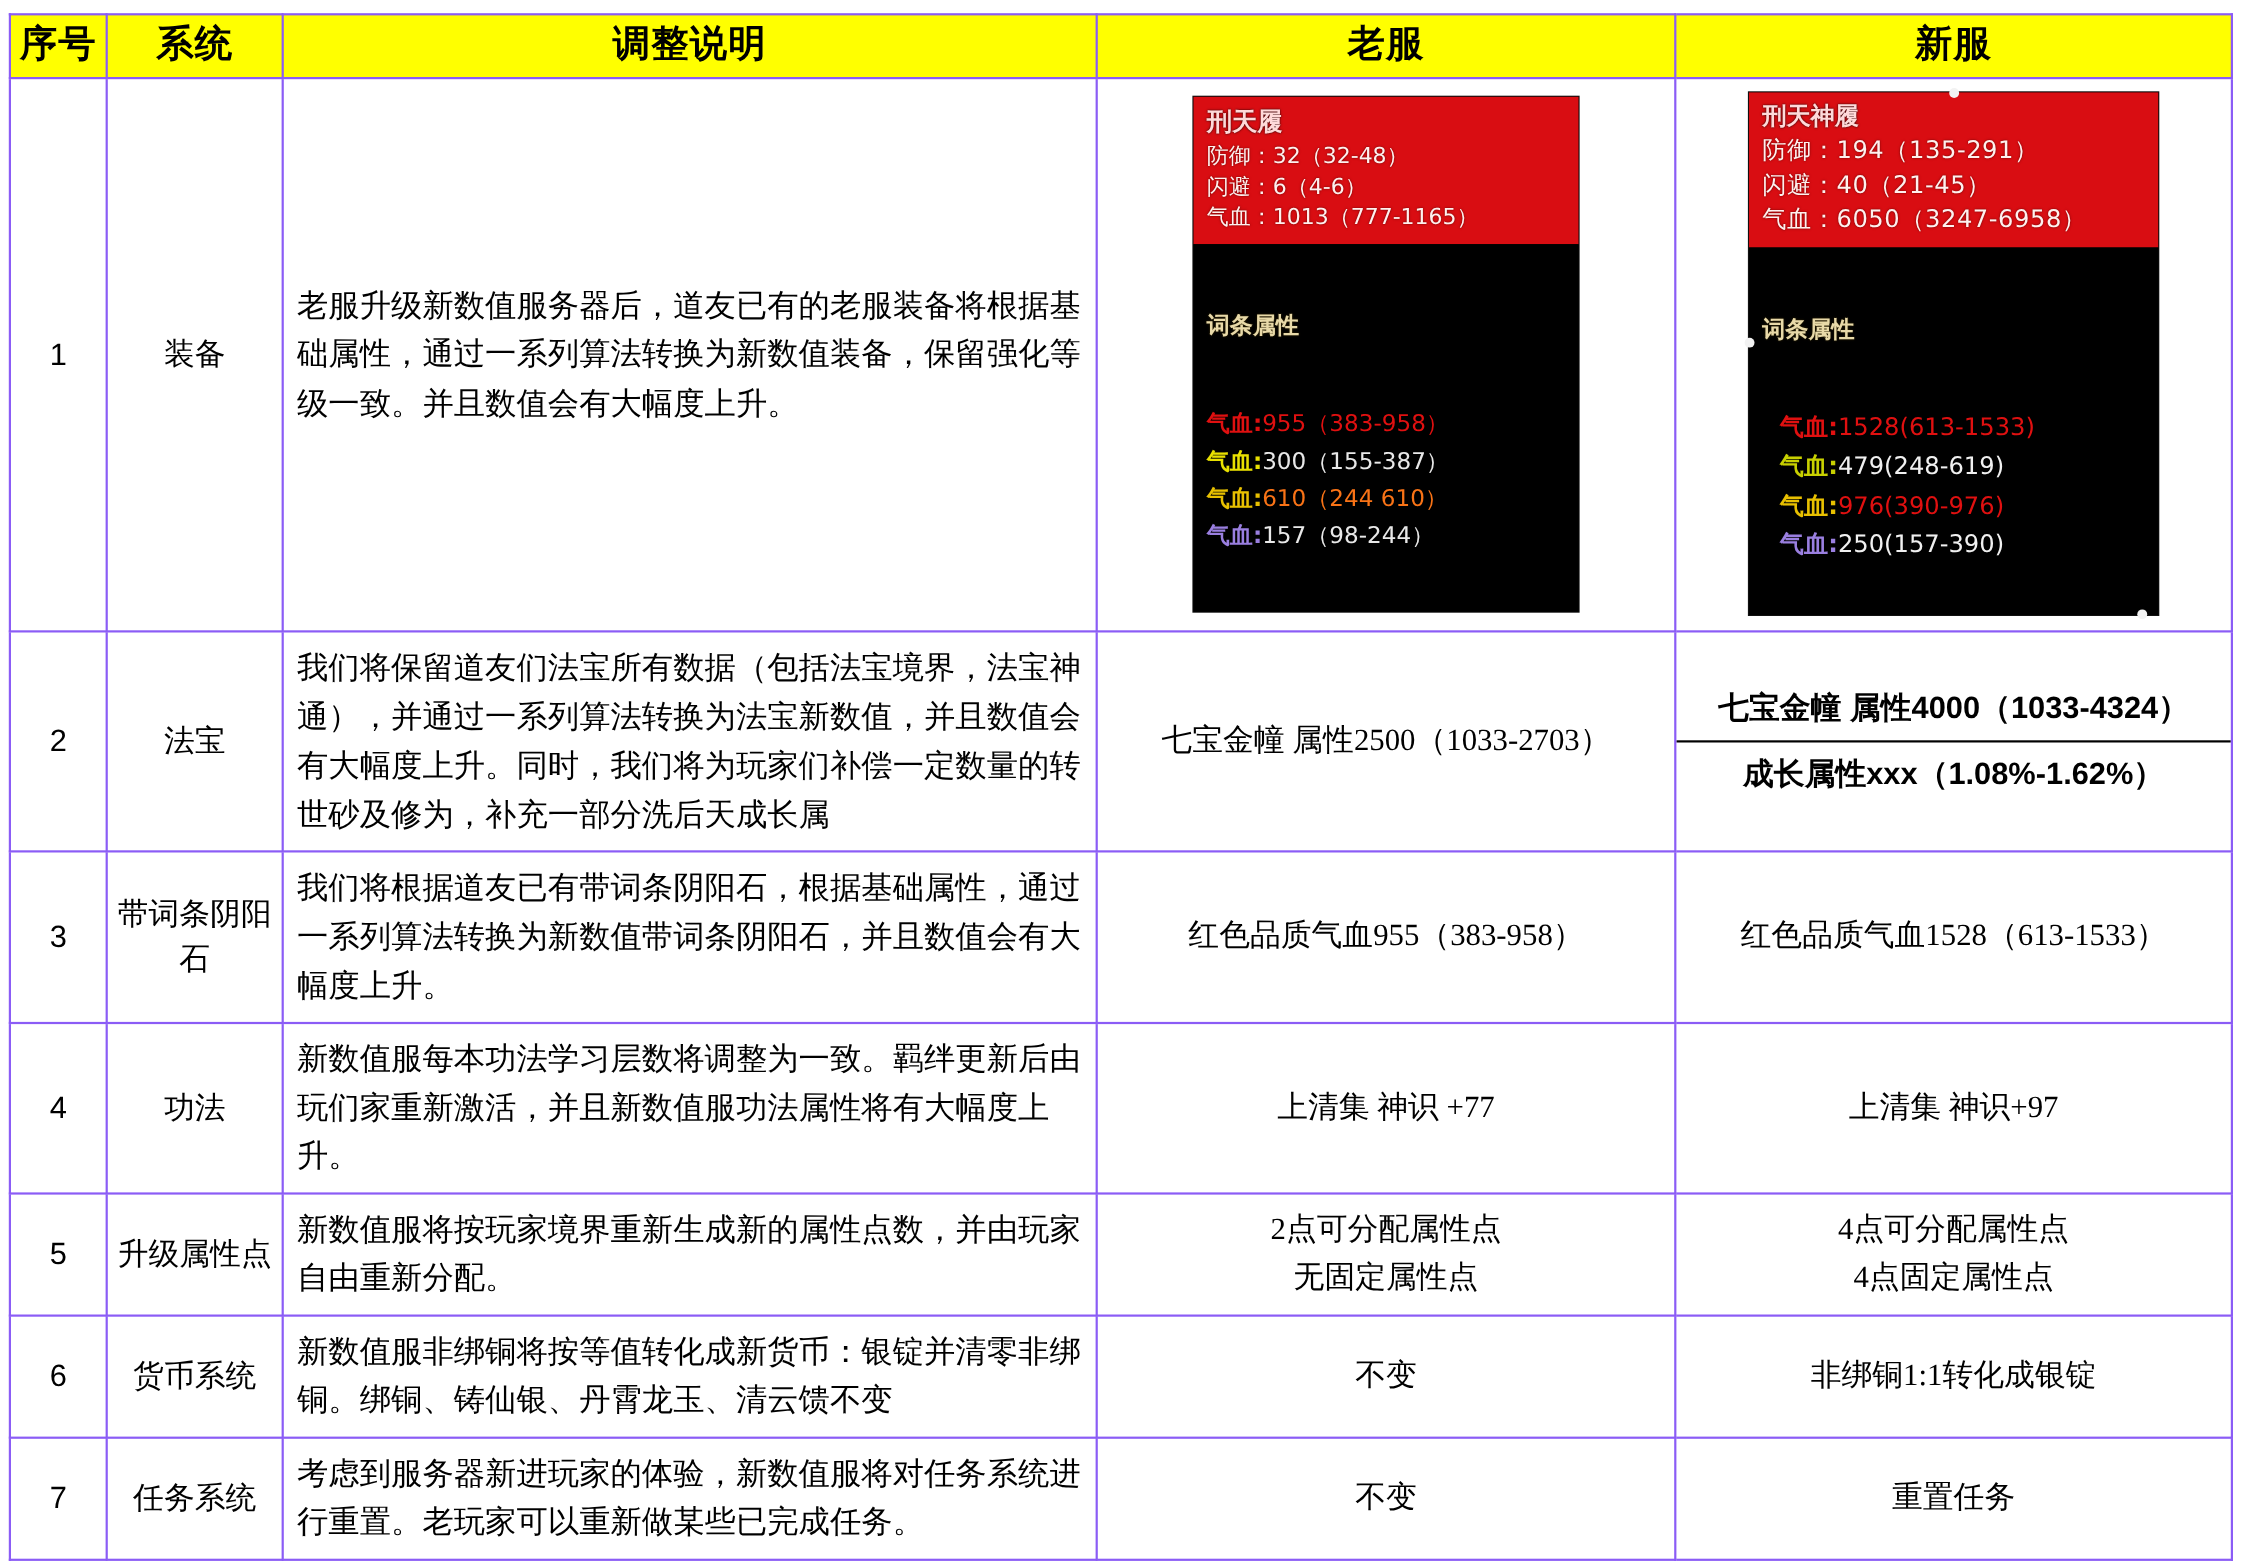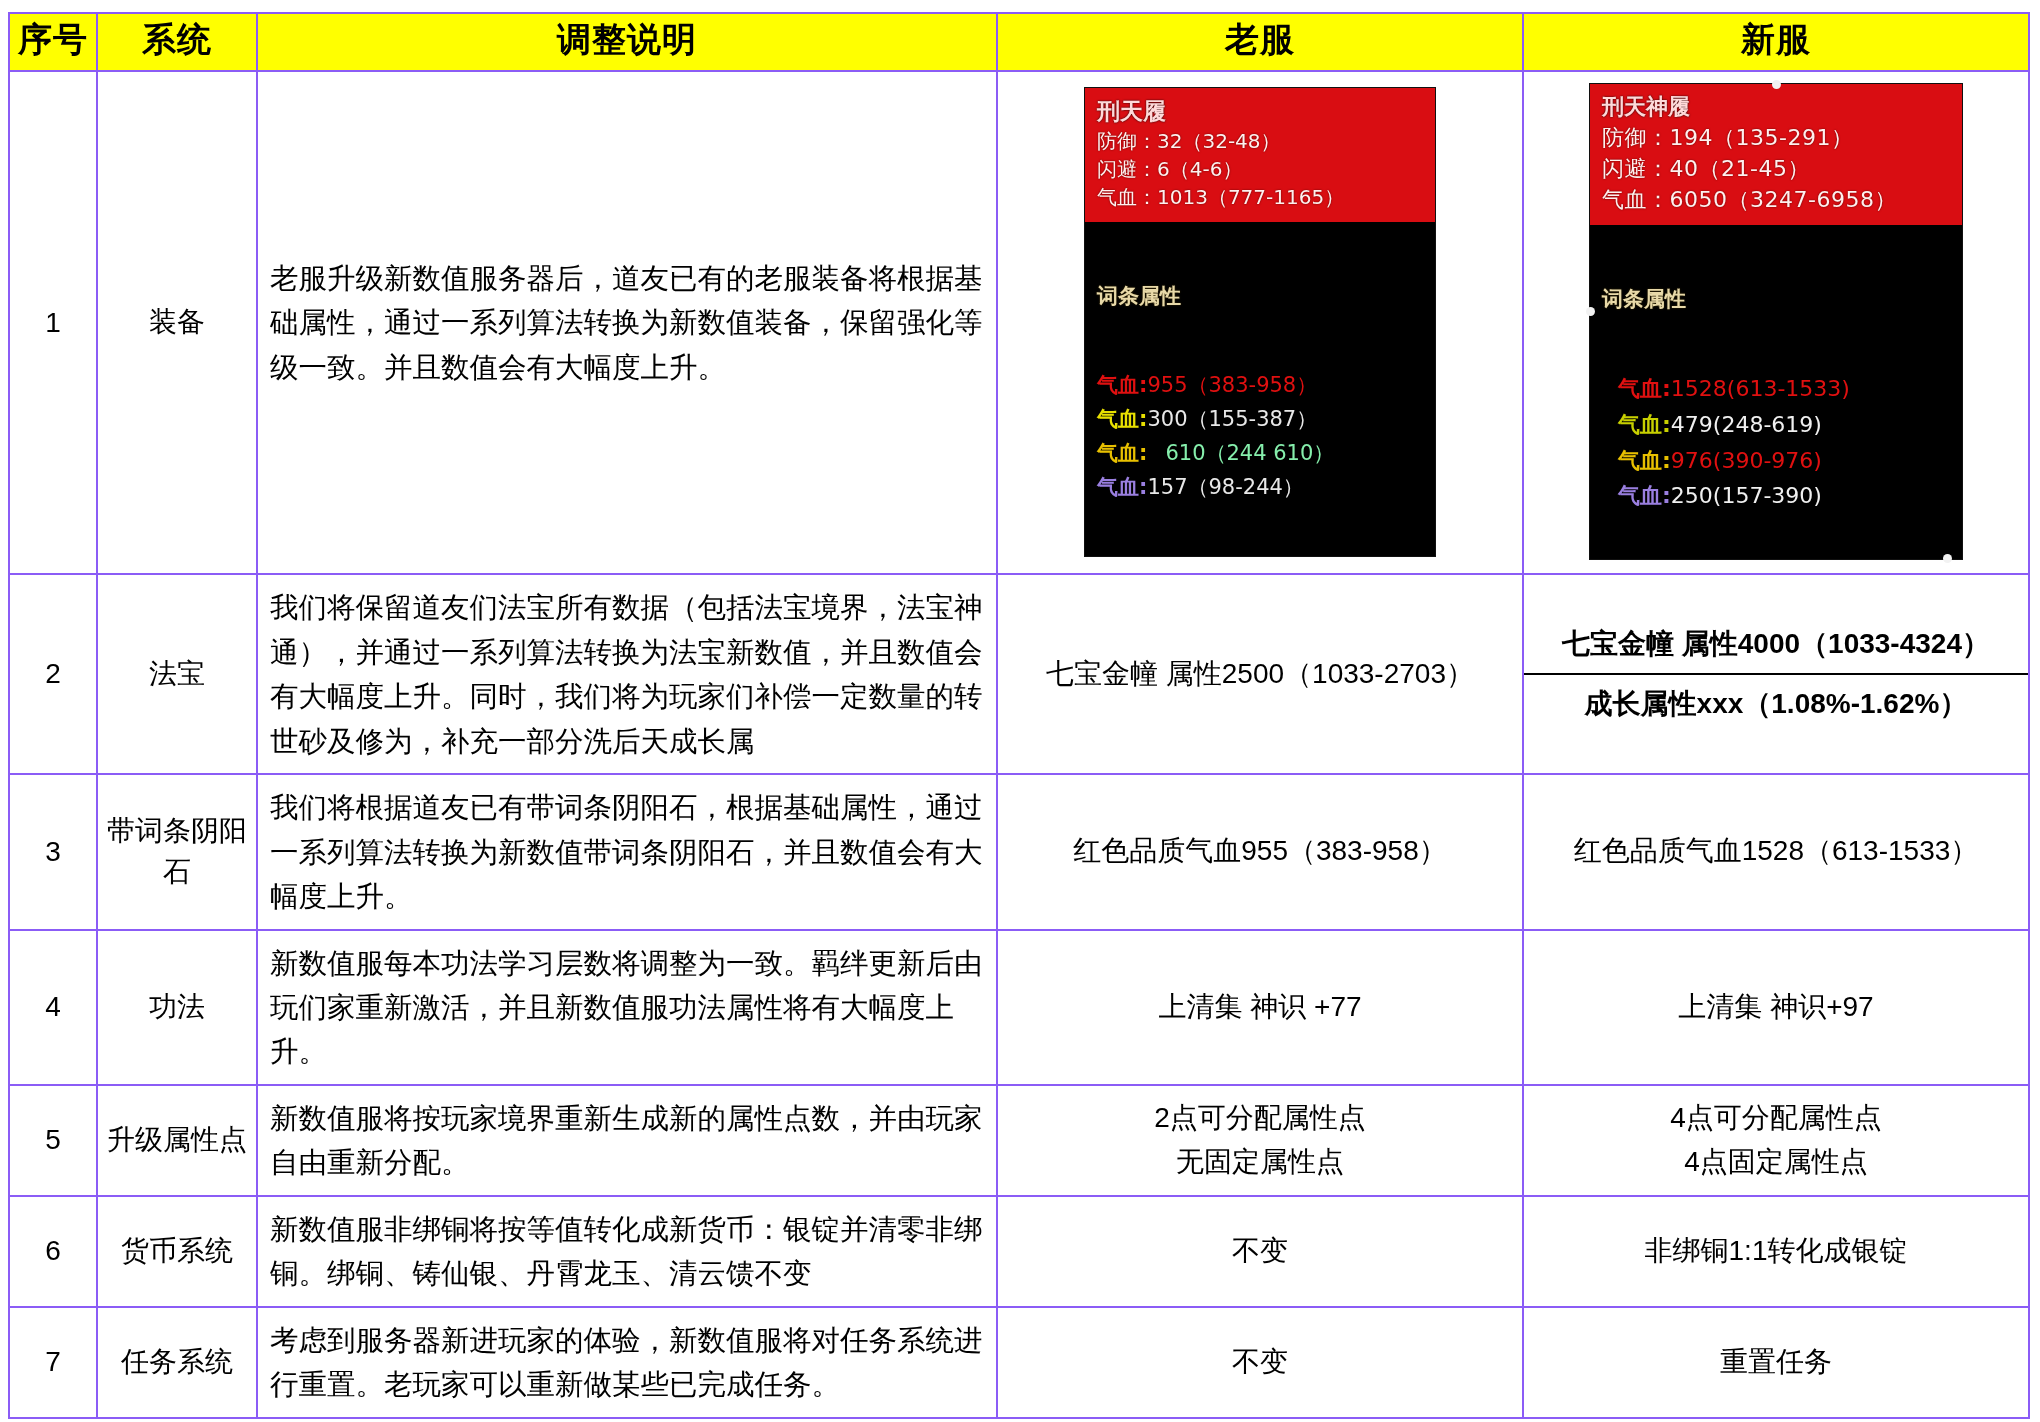--- a/index.html
+++ b/index.html
@@ -70,20 +70,21 @@
     text-align: left;
     font-size: 28.5px;
     line-height: 1.56;
     padding: 10px 10px 10px 12px;
   }
   td.val {
     text-align: center;
     font-size: 28px;
     line-height: 1.6;
     padding: 8px 6px;
+    font-family: Liberation Serif, serif;
   }
   td.val .vline { display: block; }
 
   
   td.split { padding: 0; }
   table.inner {
     border-collapse: collapse;
     table-layout: fixed;
     width: 100%;
     height: 100%;
@@ -208,21 +209,21 @@
             <div class="tt-body">
               <div class="tt-section">词条属性</div>
               <div class="tt-affixes">
                 <div class="tt-aff">
                   <span class="k" style="color: rgb(224, 16, 16);">气血:</span><span style="color: rgb(224, 16, 16);">955（383-958）</span>
                 </div>
                 <div class="tt-aff">
                   <span class="k" style="color: rgb(232, 224, 0);">气血:</span><span style="color: rgb(232, 232, 232);">300（155-387）</span>
                 </div>
                 <div class="tt-aff">
-                  <span class="k" style="color: rgb(232, 192, 0);">气血:</span><span style="color: #86efac; margin-left: 18px;">610（244 610）</span>
+                  <span class="k" style="color: rgb(232, 192, 0);">气血:</span><span style="color: #f97316;">610（244 610）</span>
                 </div>
                 <div class="tt-aff">
                   <span class="k" style="color: rgb(154, 127, 224);">气血:</span><span style="color: rgb(232, 232, 232);">157（98-244）</span>
                 </div>
               </div>
             </div>
           </div>
         </td>
 
         <td class="shot">

